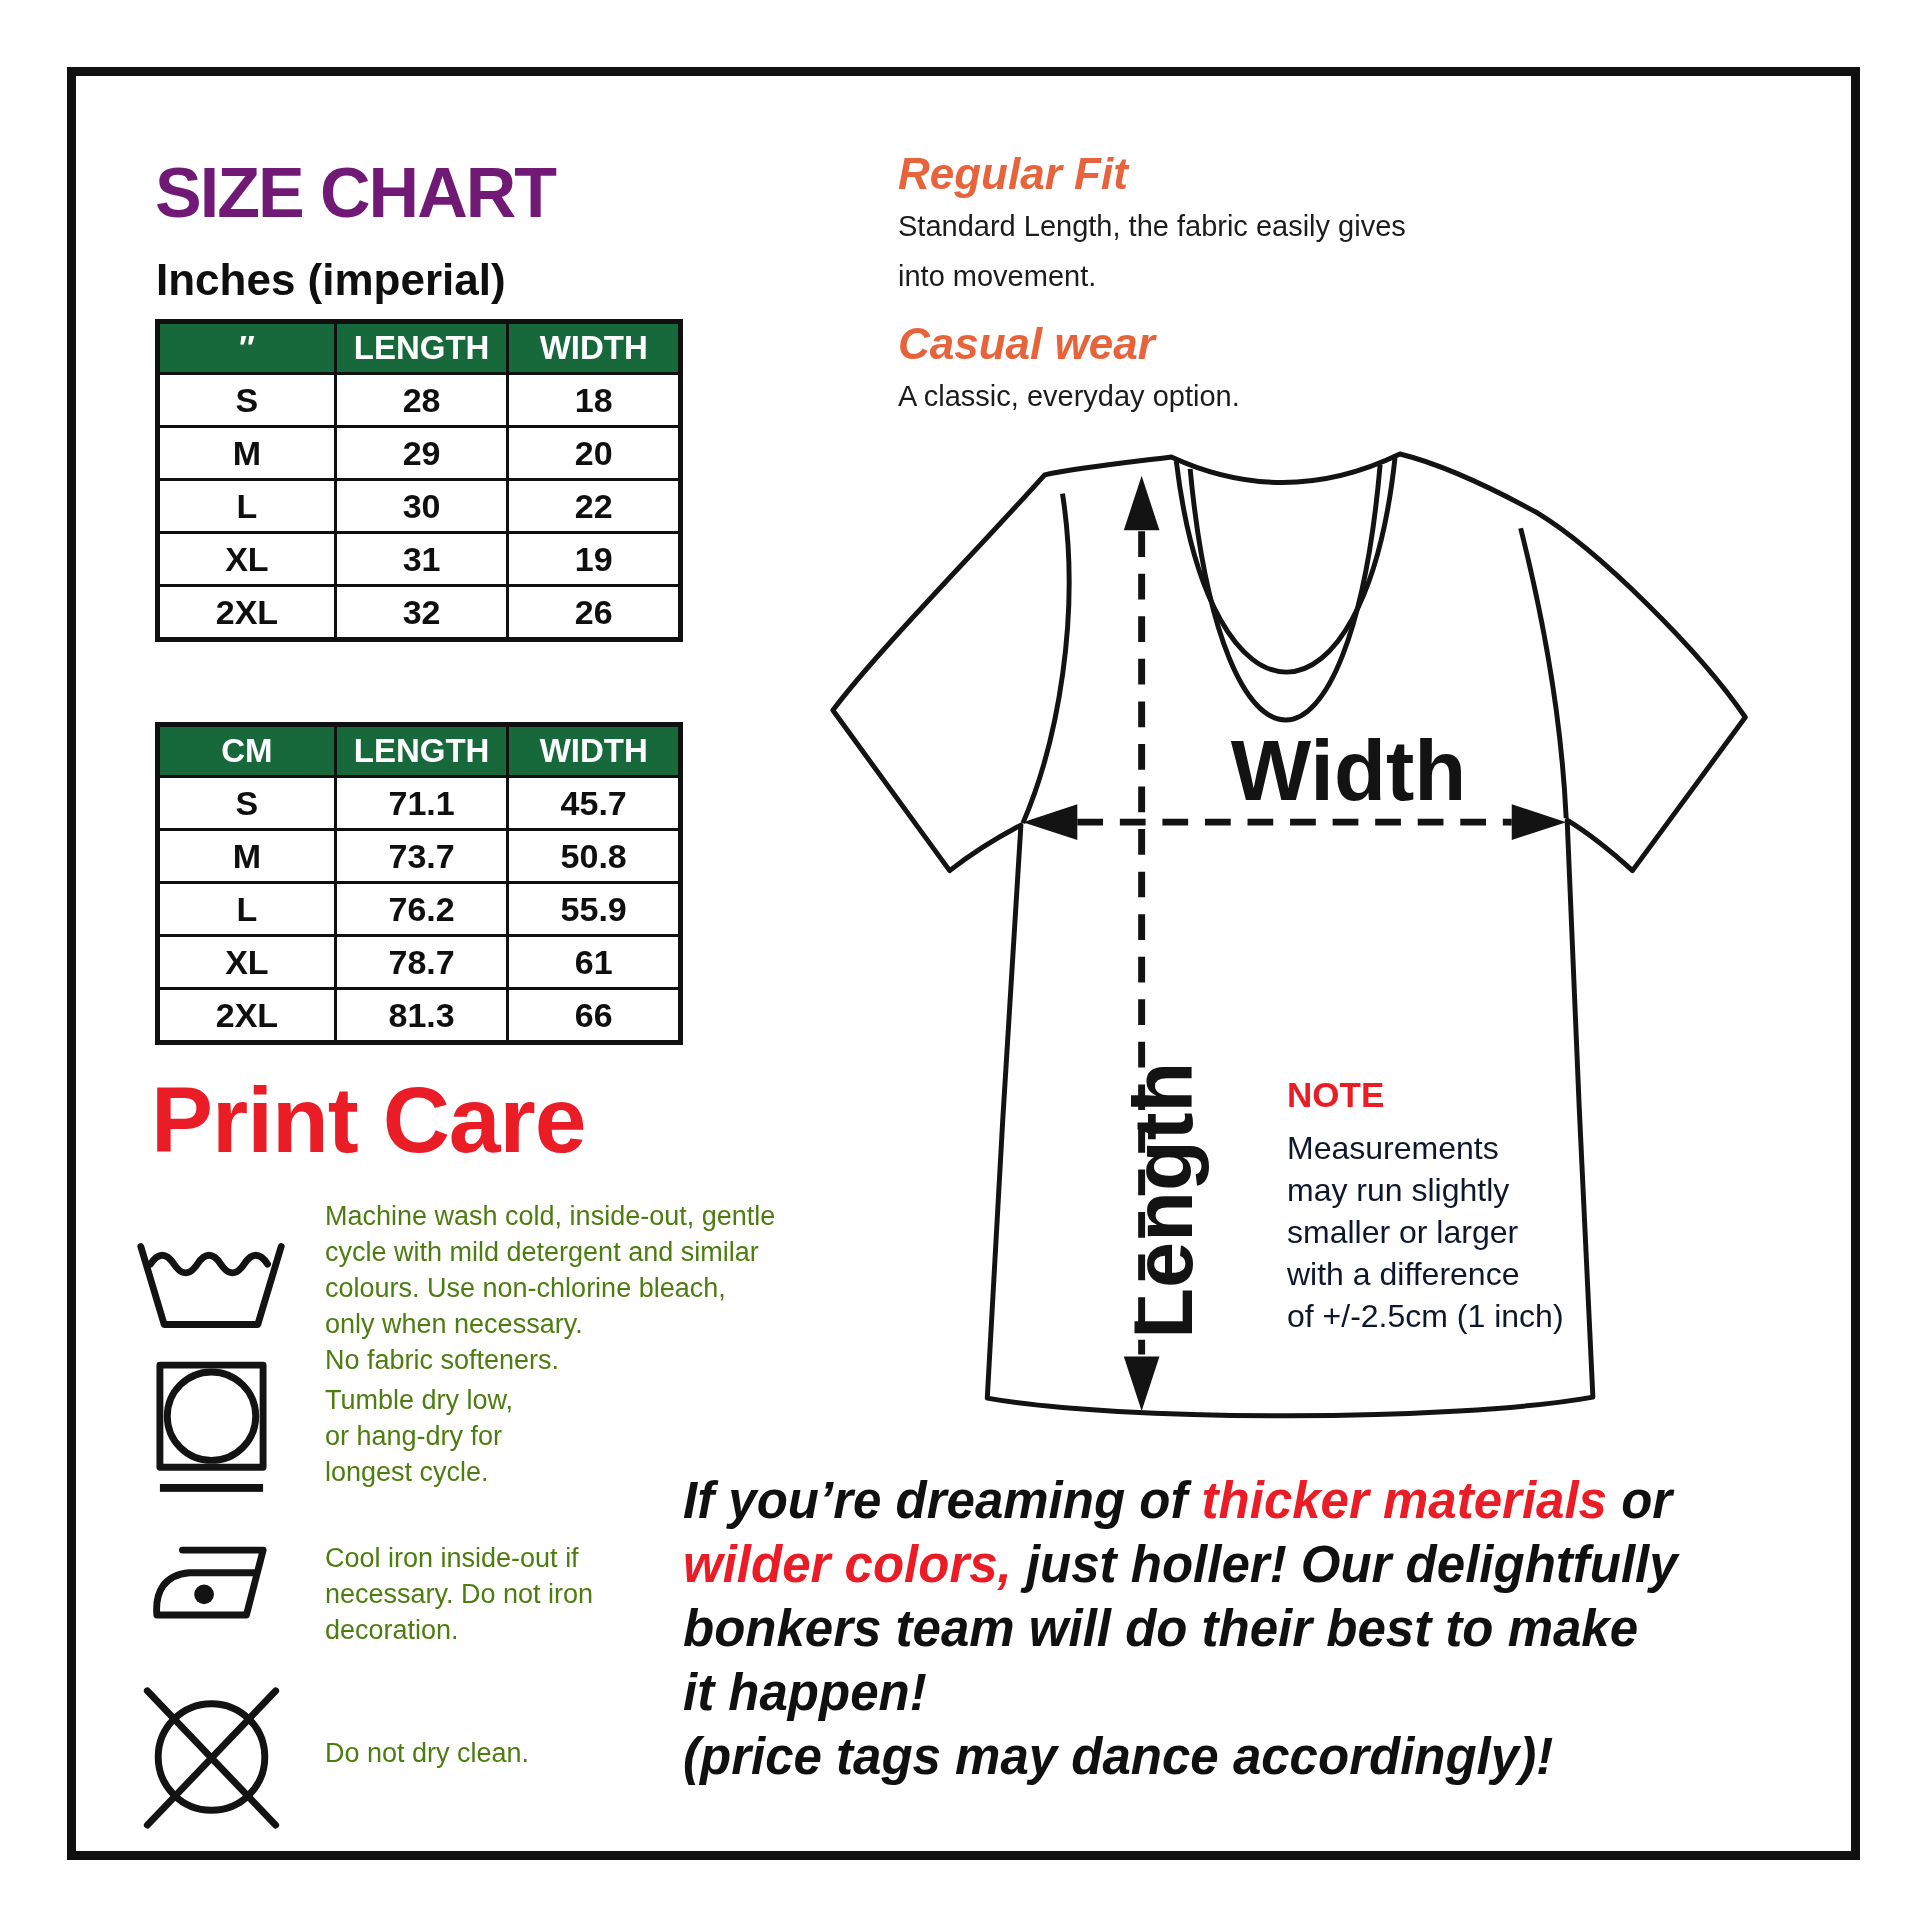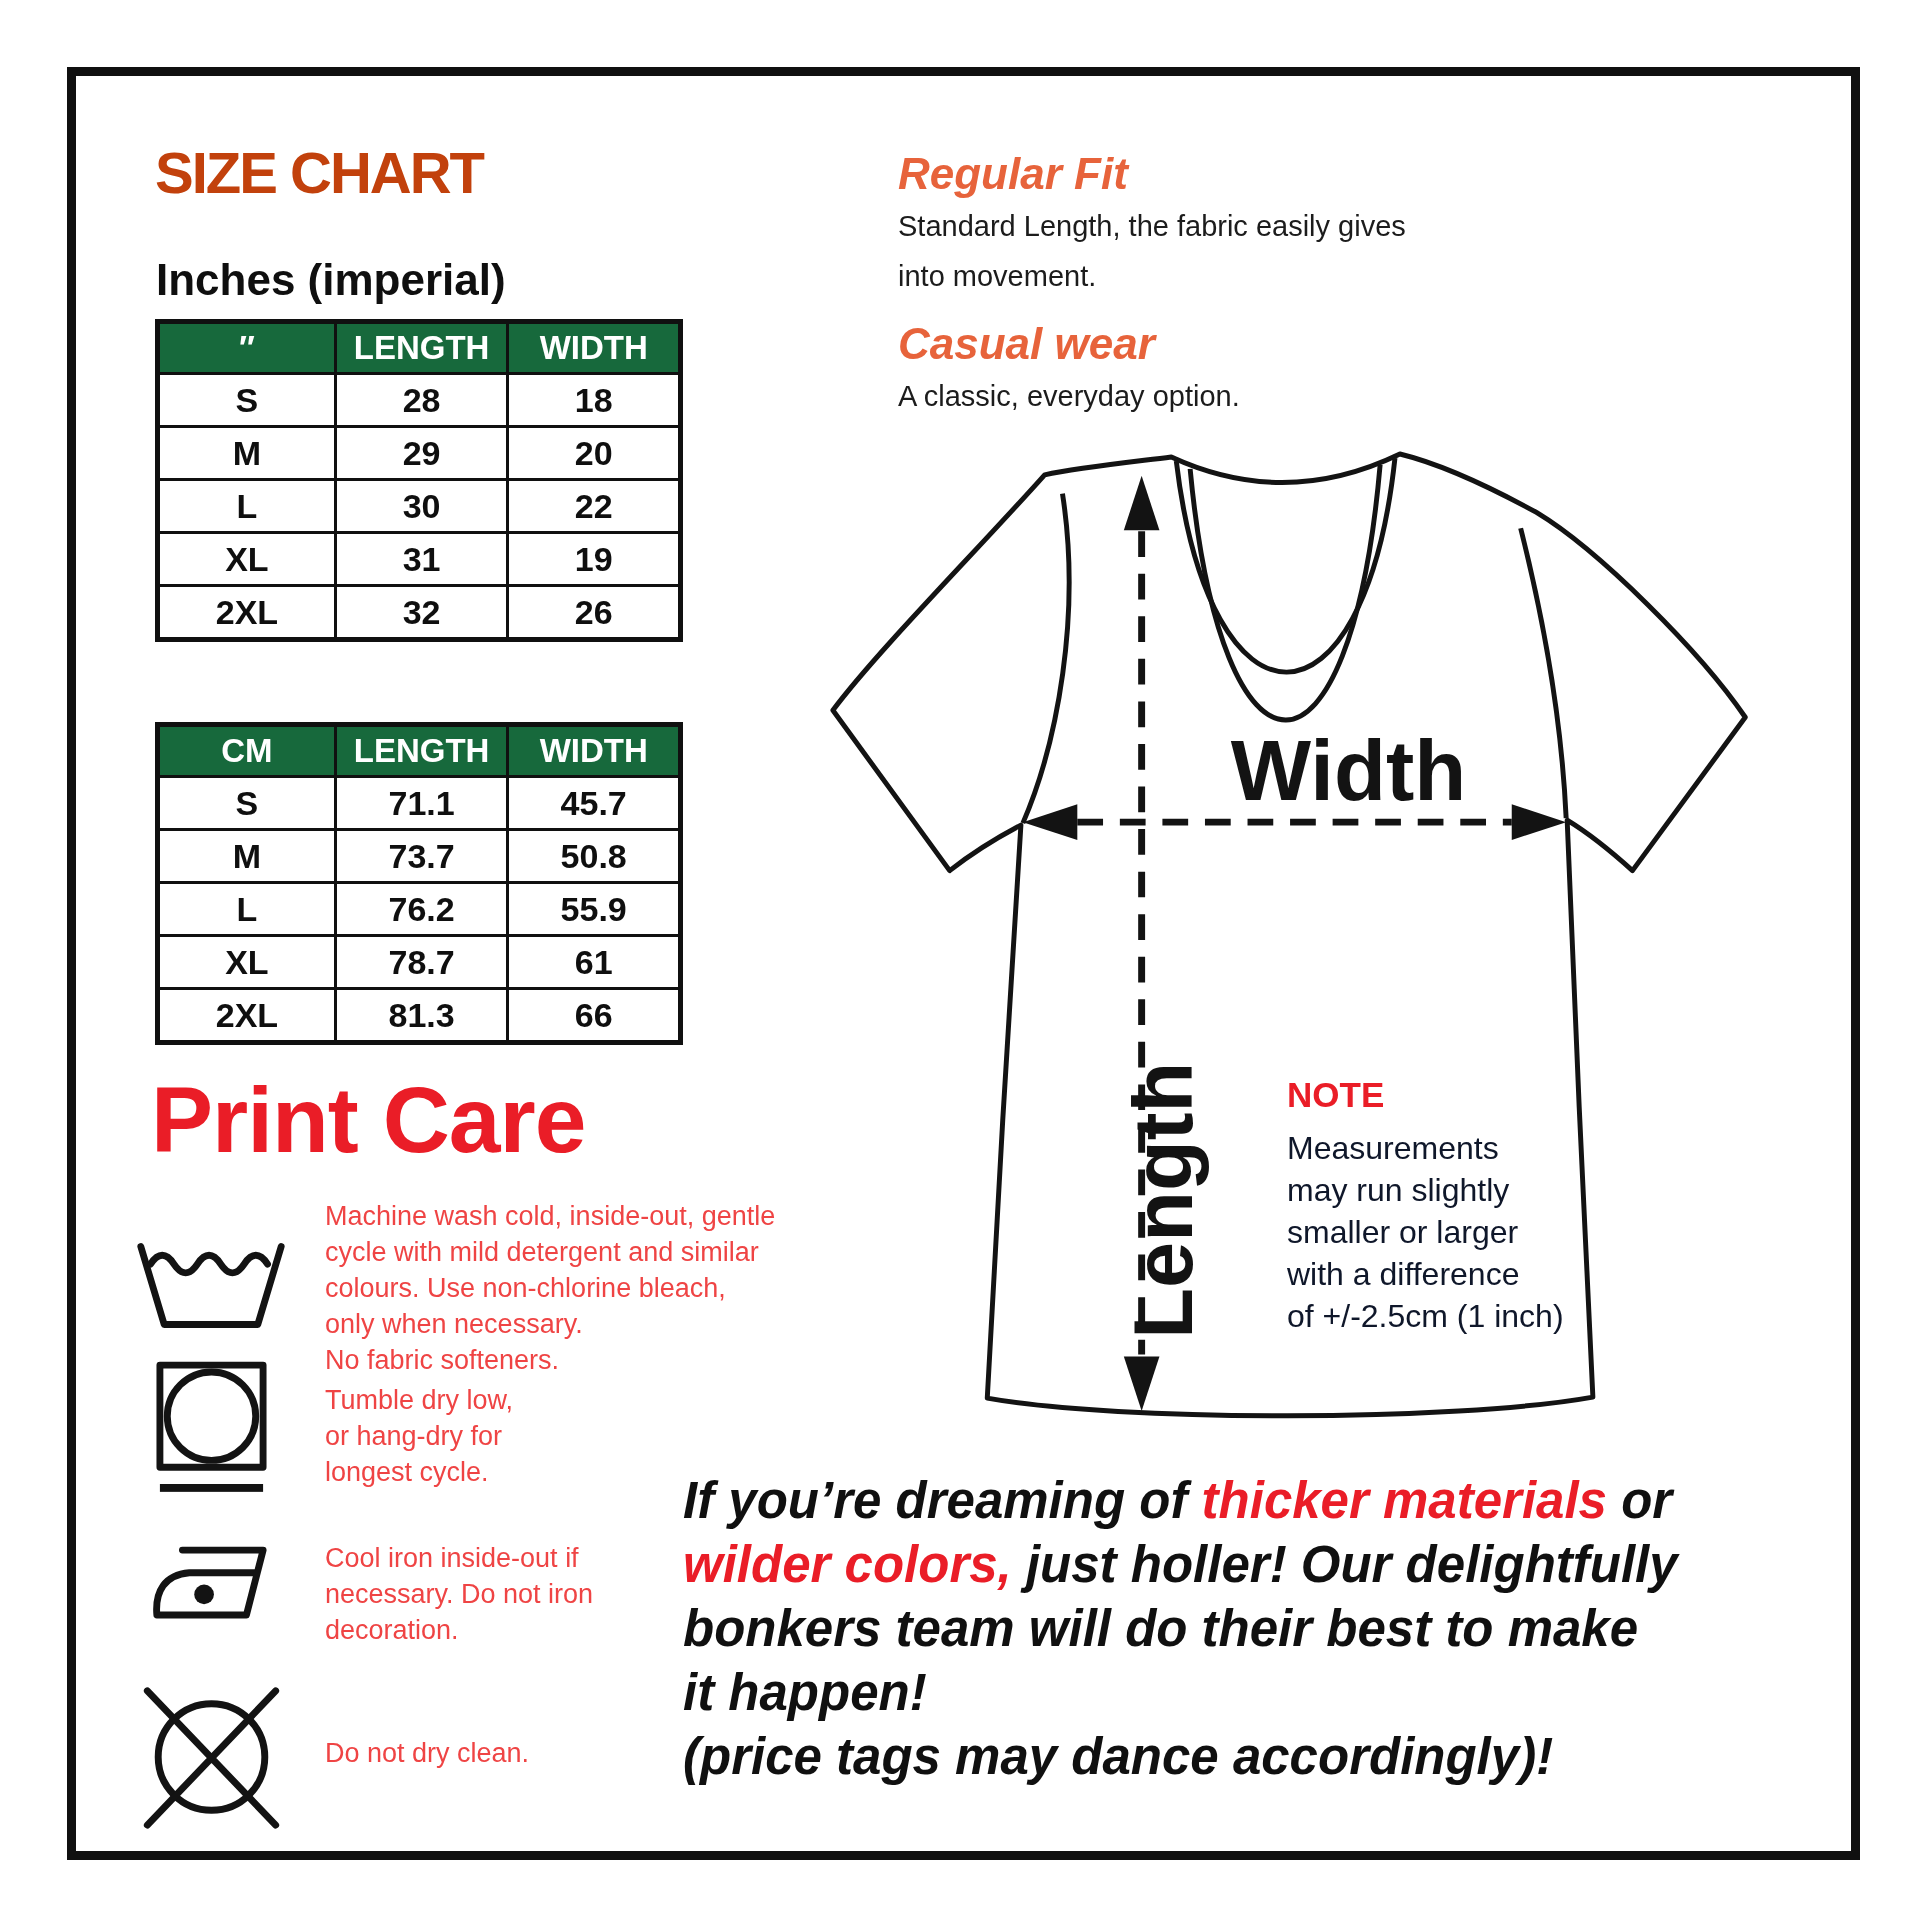--- a/index.html
+++ b/index.html
@@ -2,36 +2,36 @@
 <html><head>
 <meta charset="utf-8">
 <style>
   html,body{margin:0;padding:0;background:#fff;}
   .page{position:relative;width:1927px;height:1927px;background:#ffffff;
         font-family:"Liberation Sans",sans-serif;color:#111;overflow:hidden;}
   .abs{position:absolute;}
   .frame{position:absolute;left:67px;top:67px;right:67px;bottom:67px;border:9px solid #101010;}
 
   
-  .main-title{left:155px;top:139px;font-size:58px;font-weight:800;letter-spacing:-2px;color:#c2410c;}
+  .main-title{left:155px;top:153px;font-size:70px;font-weight:800;letter-spacing:-2px;color:#701a75;}
   .sub-title{font-size:44px;font-weight:700;color:#0f0f0f;}
   .inches-title{left:156px;top:255px;}
   .cm-title{left:156px;top:657px;}
 
   .size-table{border-collapse:collapse;table-layout:fixed;width:528px;background:#fff;}
   .size-table th,.size-table td{border:3px solid #101010;text-align:center;padding:0;}
   .size-table{border:5px solid #101010;}
   .size-table th{background:#17693C;color:#ffffff;font-size:33px;font-weight:800;height:48px;}
   .size-table td{font-size:34px;font-weight:800;height:50px;color:#0f0f0f;}
   .t-inches{left:155px;top:319px;}
   .t-cm{left:155px;top:722px;}
   .col-size{width:34%;} .col-len{width:33%;} .col-wid{width:33%;}
 
   .print-care-title{left:151px;top:1067px;font-size:93px;font-weight:800;letter-spacing:-1px;color:#EA1D27;}
-  .care-text{left:325px;font-size:27px;line-height:36px;color:#ef4444;}
+  .care-text{left:325px;font-size:27px;line-height:36px;color:#4d7c0f;}
   .care-icon{stroke:#131313;fill:none;stroke-width:7;stroke-linecap:round;stroke-linejoin:round;}
 
   
   .fit-title{left:898px;font-size:44px;font-weight:800;font-style:italic;color:#E7633B;}
   .fit-body{left:898px;font-size:29px;line-height:50px;color:#1c1c1c;}
 
   .note-block{left:1287px;top:1075px;width:317px;}
   .note-title{font-size:35px;font-weight:800;color:#EA1D27;margin-bottom:12px;}
   .note-line{font-size:32px;line-height:42px;color:#0f172a;}
 

